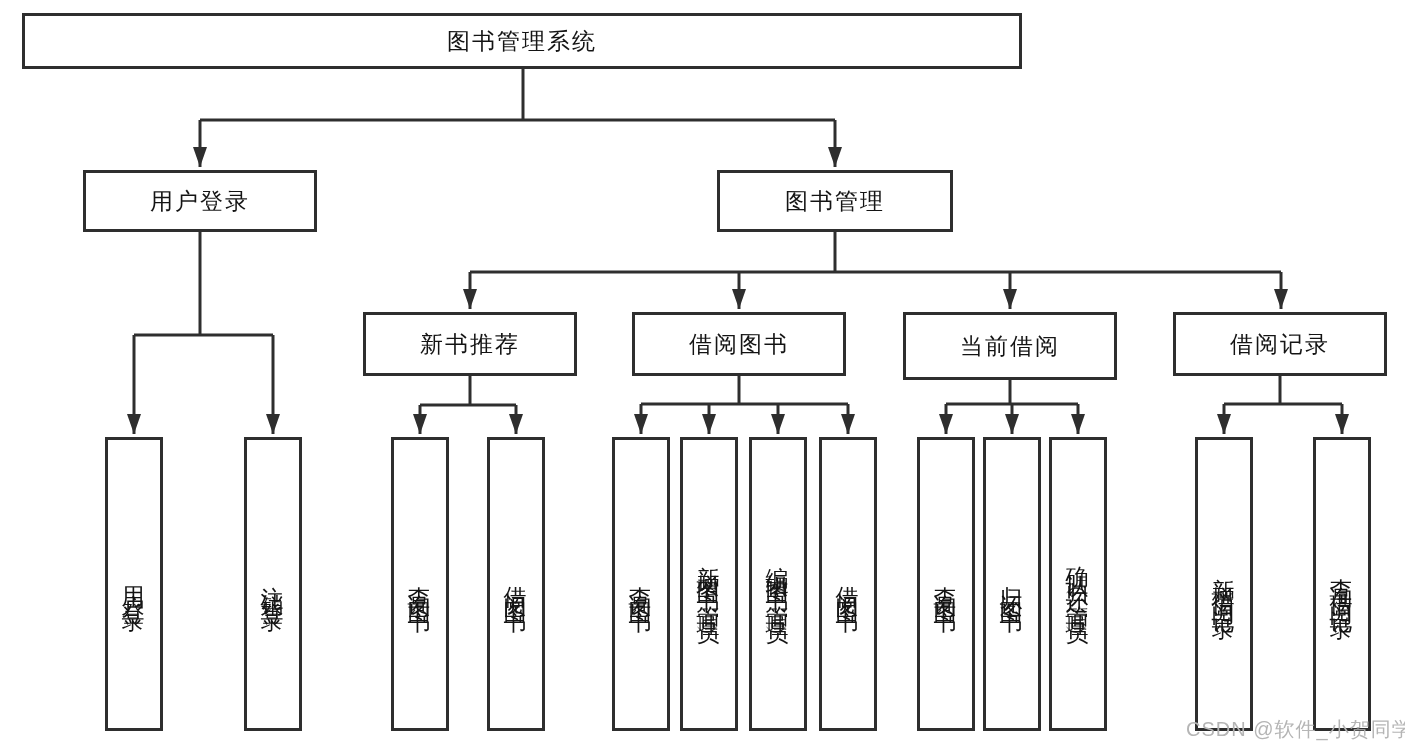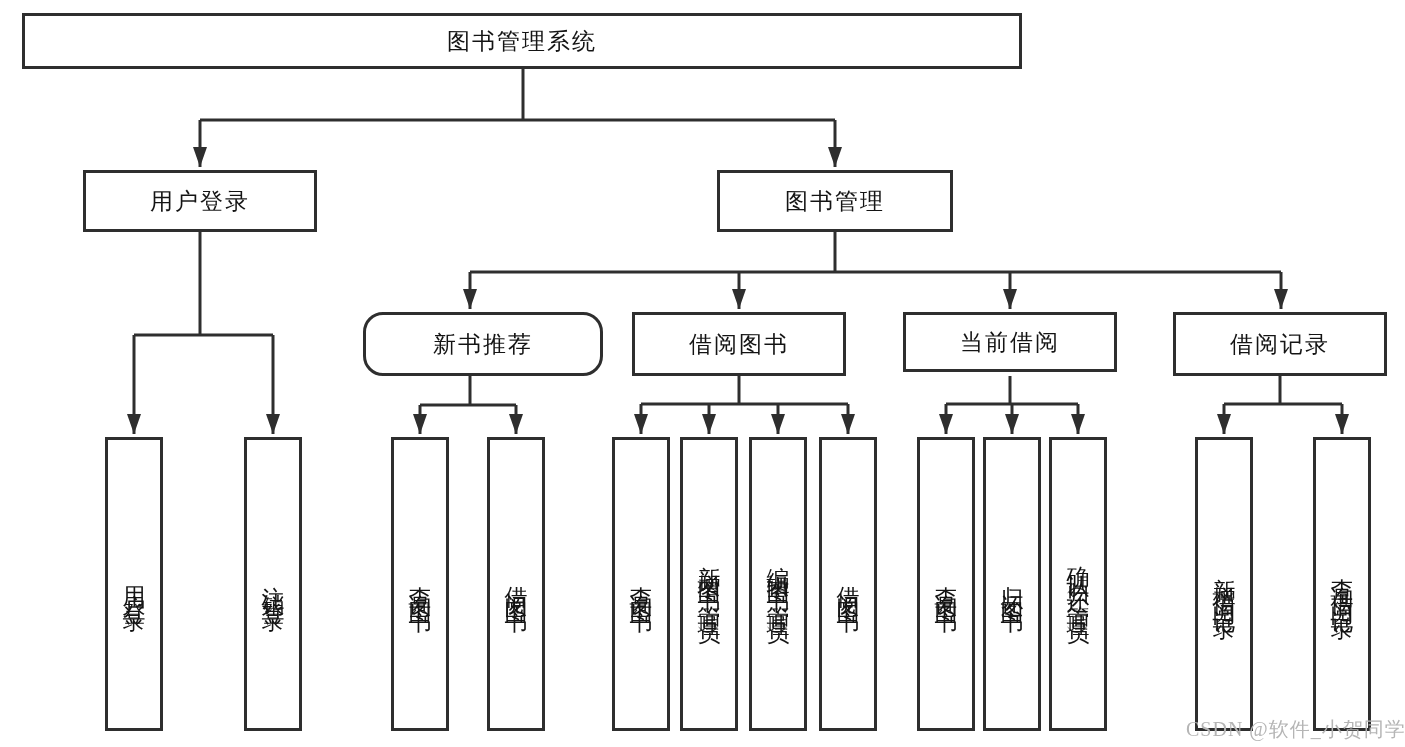--- a/index.html
+++ b/index.html
@@ -6,21 +6,21 @@
     --line:#2e2e2e;
     --box-bg:#ffffff;
     --text:#141414;
     --watermark:#b5b5b5;
   }
   html,body{margin:0;padding:0;background:#ffffff;}
   .canvas{
     position:relative;
     width:1405px;height:747px;
     background:var(--box-bg);
-    font-family:Liberation Serif, serif;
+    font-family:Liberation Sans, sans-serif;
     color:var(--text);
     overflow:hidden;
   }
   .wires{position:absolute;left:0;top:0;width:1405px;height:747px;}
   .wire{stroke:var(--line);stroke-width:3;fill:none;}
   .node{
     position:absolute;
     box-sizing:border-box;
     background:var(--box-bg);
     border:3px solid var(--line);
@@ -32,23 +32,23 @@
   .vtext{
     writing-mode:vertical-rl;
     text-orientation:mixed;
     letter-spacing:8px;
     font-size:23px;
   }
   
   .n-root {left:22px;  top:13px;  width:1000px;height:56px;}
   .n-l2-0 {left:83px;  top:170px; width:234px; height:62px;}
   .n-l2-1 {left:717px; top:170px; width:236px; height:62px;}
-  .n-l3-0 {left:363px; top:312px; width:240px; height:64px;border-radius:20px;}
+  .n-l3-0 {left:363px; top:312px; width:214px; height:64px;}
   .n-l3-1 {left:632px; top:312px; width:214px; height:64px;}
-  .n-l3-2 {left:903px; top:312px; width:214px; height:60px;}
+  .n-l3-2 {left:903px; top:312px; width:214px; height:68px;}
   .n-l3-3 {left:1173px;top:312px; width:214px; height:64px;}
   .leaf   {top:437px;  height:294px;width:58px;}
   .n-f0 {left:105px;} .n-f1 {left:244px;}
   .n-f2 {left:391px;} .n-f3 {left:487px;}
   .n-f4 {left:612px;} .n-f5 {left:680px;} .n-f6 {left:749px;} .n-f7 {left:819px;}
   .n-f8 {left:917px;} .n-f9 {left:983px;} .n-f10{left:1049px;}
   .n-f11{left:1195px;} .n-f12{left:1313px;}
   .watermark{
     position:absolute;
     left:1186px;top:716px;

